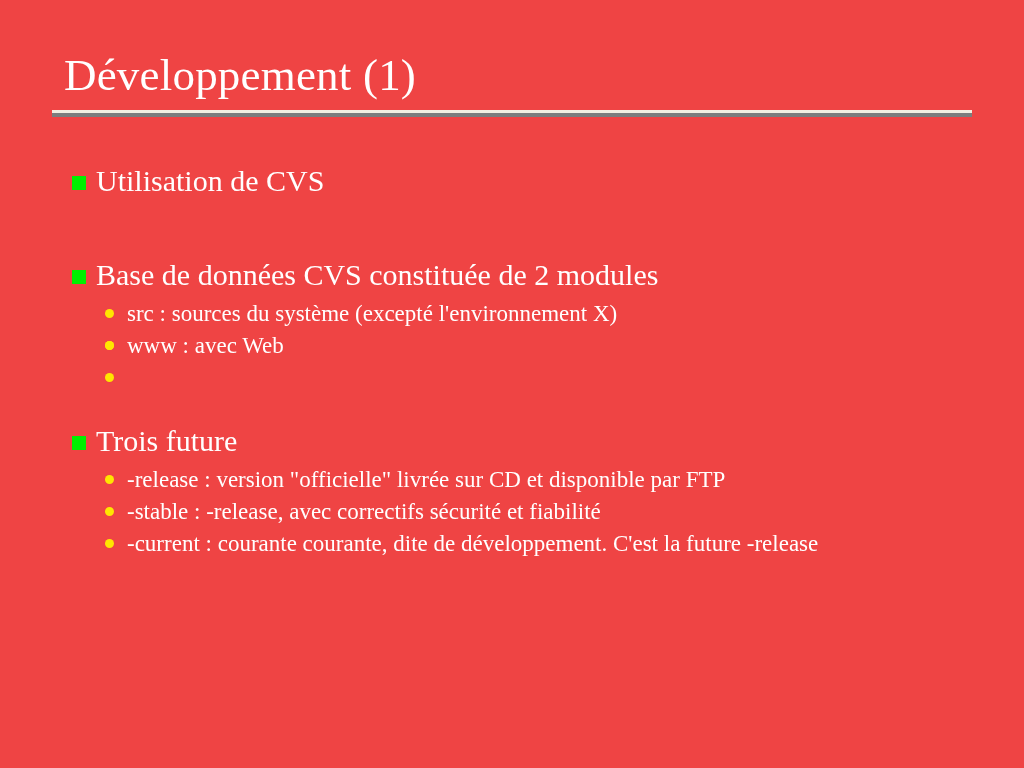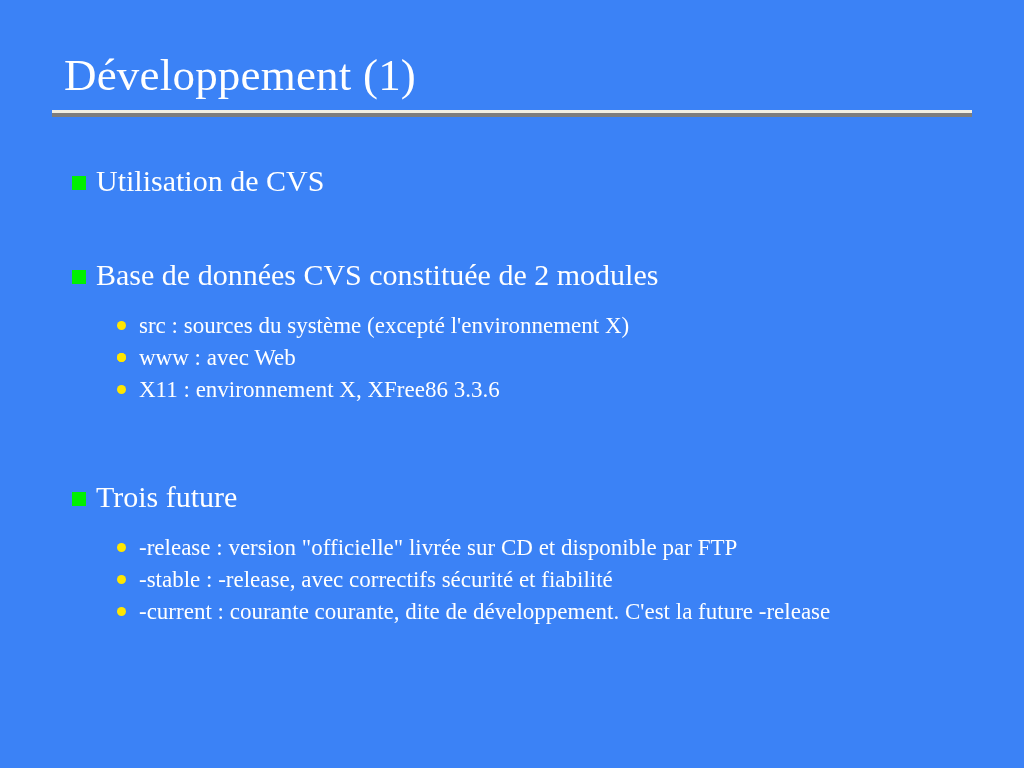--- a/index.html
+++ b/index.html
@@ -11,21 +11,21 @@
     width: 1024px;
     height: 768px;
     overflow: hidden;
     background: #3a6ea5;
     font-family: "Liberation Serif", "DejaVu Serif", serif;
   }
   #slide {
     position: relative;
     width: 1024px;
     height: 768px;
-    background: #3b82f6;
+    background: #ef4444;
     box-sizing: border-box;
   }
 
   
   #title-block {
     position: absolute;
     left: 52px;
     top: 48px;
     width: 920px;
   }
@@ -83,21 +83,21 @@
     position: absolute;
     left: 2px;
     top: 14px;
     width: 14px;
     height: 14px;
     background: #00f000;
   }
 
   
   .l2-list {
-    margin: 16px;
+    margin: 4px;
     padding: 0;
     list-style: none;
   }
   .l2 {
     position: relative;
     padding-left: 53px;
     text-indent: 0;
     color: #ffffff;
     font-family: "Liberation Serif", "DejaVu Serif", serif;
     font-size: 23px;
@@ -151,21 +151,20 @@
         </li>
         <li class="l2">
           <span class="bullet-dot"></span>
         </li>
         <li class="l2">
           <span class="bullet-dot"></span>
           <span>www : avec Web</span>
         </li>
         <li class="l2">
           <span class="bullet-dot"></span>
-          <span>X11 : environnement X, XFree86 3.3.6</span>
         </li>
       </ul>
     </div>
 
     <div class="gap-after-group"></div>
 
     <div class="group">
       <div class="l1">
         <span class="bullet-sq"></span>
         <span>Trois future</span>

